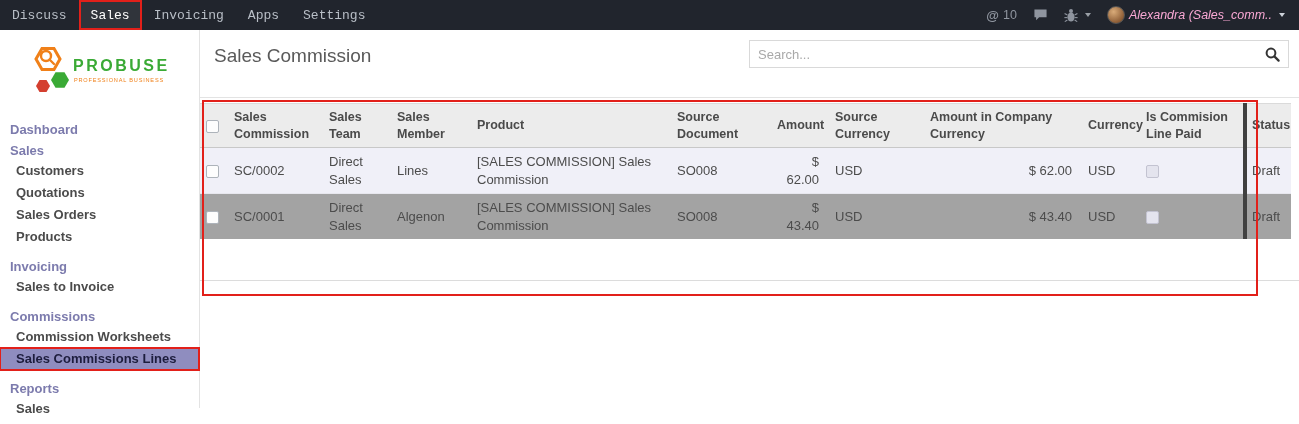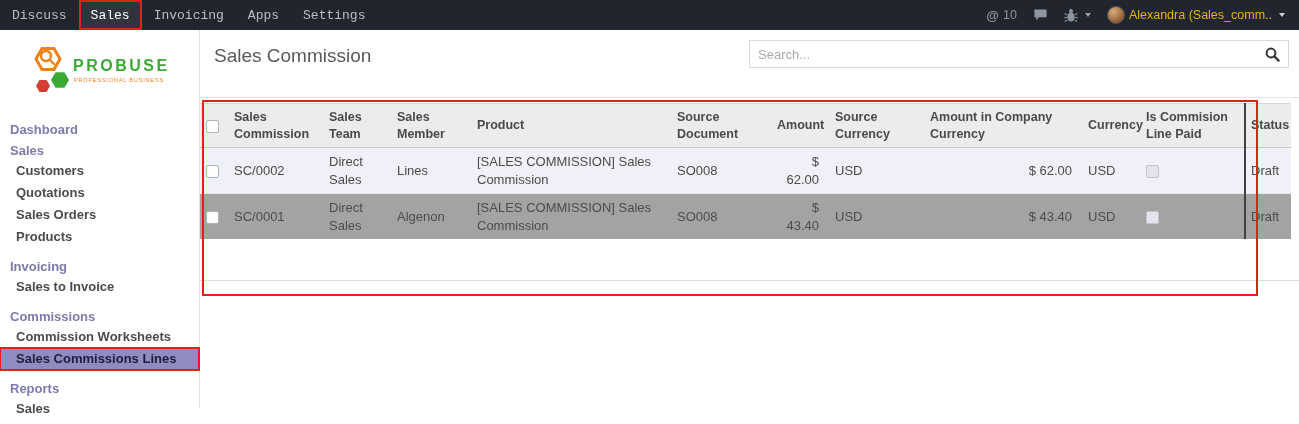--- a/index.html
+++ b/index.html
@@ -23,21 +23,21 @@
   .menu-item.active { color:#fff; background:rgba(255,255,255,0.07); }
   .menu-item.annotated { box-shadow: inset 0 0 0 2px var(--annotation-red,#e2201a); }
   .topbar-right { display:flex; align-items:center; gap:16px; padding-right:14px; font-size:12.5px; }
   .tb-item { display:inline-flex; align-items:center; gap:4px; cursor:pointer; color:#8f959f; }
   .at { font-weight:bold; font-size:13px; }
   .tri {
     width:0; height:0; display:inline-block; margin-left:3px;
     border-left:3.5px solid transparent; border-right:3.5px solid transparent;
     border-top:4px solid #9aa0a6;
   }
-  .user { color:#eab308; }
+  .user { color:#f9a8d4;font-style:italic; }
   .user .tri { border-top-color:#cdd2d9; }
   .avatar {
     width:18px; height:18px; border-radius:50%;
     background: radial-gradient(circle at 35% 30%, #d9ab79, #8a5a33 75%);
     display:inline-block; border:1px solid #555;
   }
 
   
   .page-body { display:flex; height:378px; }
 
@@ -89,21 +89,21 @@
   }
   tbody td {
     padding:5px 8px; height:41px; font-size:13px; color:#4c4c4c;
     border-top:1px solid #e7e7ee; vertical-align:middle; line-height:1.35;
     overflow:hidden;
   }
   tbody tr { background:#a3a3a3; cursor:pointer; }
   tbody tr:nth-child(odd) { background:var(--row-stripe,#f0f0f8); }
   .cb-cell { padding:5px 6px !important; }
   .num { text-align:right; }
-  .status-col { border-left:2px solid #404040; white-space:nowrap; padding-left:5px !important; padding-right:3px !important; }
+  .status-col { border-left:4px solid #404040; white-space:nowrap; padding-left:5px !important; padding-right:3px !important; }
   .cb {
     display:inline-block; width:13px; height:13px; border:1px solid #adb3ba;
     background:#fdfdfd; border-radius:2px; vertical-align:middle;
   }
   .cb-muted { background:#e4e4ee; border-color:#c3c3d1; }
 
   
   .annotation-box {
     position:absolute; left:2px; top:70px; width:1056px; height:196px;
     border:2px solid var(--annotation-red,#e2201a);

